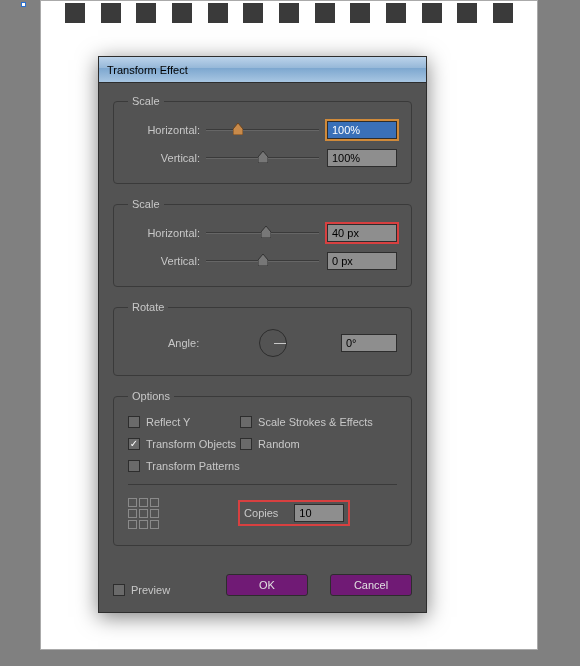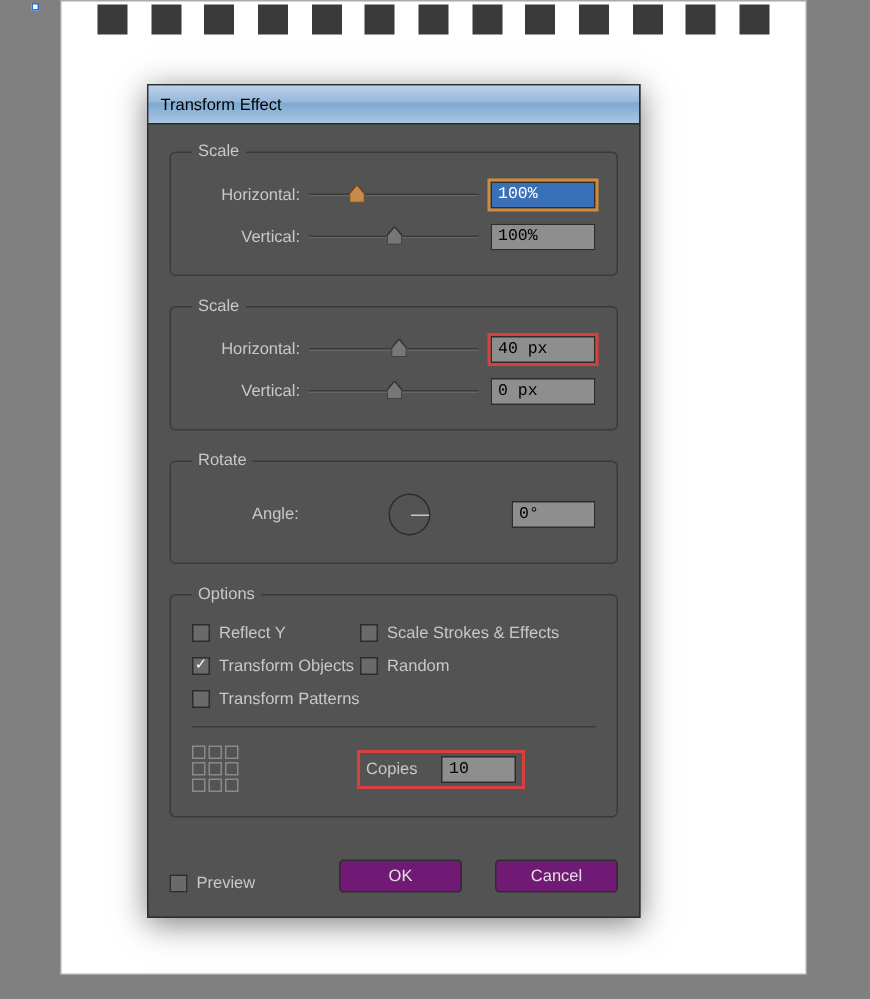--- a/index.html
+++ b/index.html
@@ -102,21 +102,20 @@
   .thumb svg { display: block; }
   .val {
     width: 70px;
     height: 18px;
     background: #8e8e8e;
     border: 1px solid #2d2d2d;
     color: #000;
     font-size: 11px;
     padding: 1px 4px;
     line-height: 14px;
-    font-family: Liberation Mono, monospace;
   }
   .val.sel {
     background: #3a70b8;
     color: #fff;
     outline: 2px solid #d08a3a;
     outline-offset: 0;
   }
   .val.small { width: 56px; }
   .hi-red { outline: 2px solid #d84040; outline-offset: 0; }
   .angle-row {

